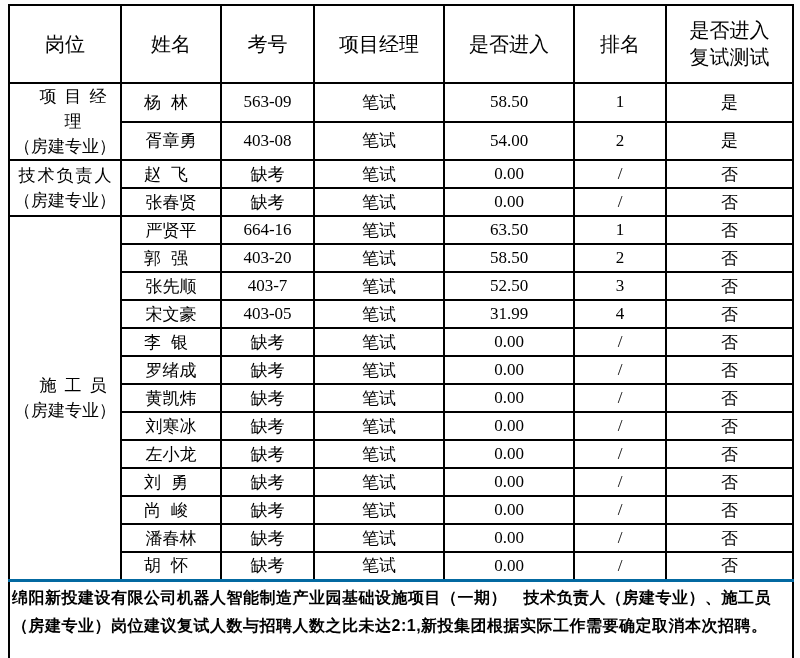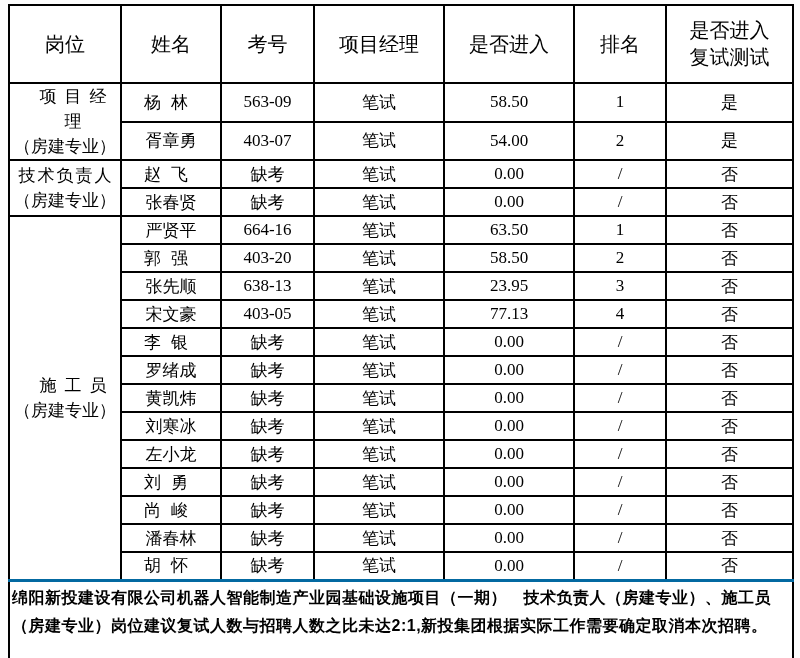--- a/index.html
+++ b/index.html
@@ -83,21 +83,21 @@
     </td>
     <td class="sp2">杨林</td>
     <td>563-09</td>
     <td>笔试</td>
     <td>58.50</td>
     <td>1</td>
     <td>是</td>
   </tr>
   <tr class="datarow">
     <td>胥章勇</td>
-    <td>403-07</td>
+    <td>403-08</td>
     <td>笔试</td>
     <td>54.00</td>
     <td>2</td>
     <td>是</td>
   </tr>
 
   <tr class="datarow">
     <td rowspan="2" class="pos-cell">
       <span class="pos-l1 sp-mid">技术负责人</span>
       <span class="pos-l1">（房建专业）</span>
@@ -133,31 +133,31 @@
   <tr class="datarow">
     <td class="sp2">郭强</td>
     <td>403-20</td>
     <td>笔试</td>
     <td>58.50</td>
     <td>2</td>
     <td>否</td>
   </tr>
   <tr class="datarow">
     <td>张先顺</td>
-    <td>638-13</td>
-    <td>笔试</td>
-    <td>23.95</td>
+    <td>403-7</td>
+    <td>笔试</td>
+    <td>52.50</td>
     <td>3</td>
     <td>否</td>
   </tr>
   <tr class="datarow">
     <td>宋文豪</td>
     <td>403-05</td>
     <td>笔试</td>
-    <td>77.13</td>
+    <td>31.99</td>
     <td>4</td>
     <td>否</td>
   </tr>
   <tr class="datarow">
     <td class="sp2">李银</td>
     <td>缺考</td>
     <td>笔试</td>
     <td>0.00</td>
     <td>/</td>
     <td>否</td>

